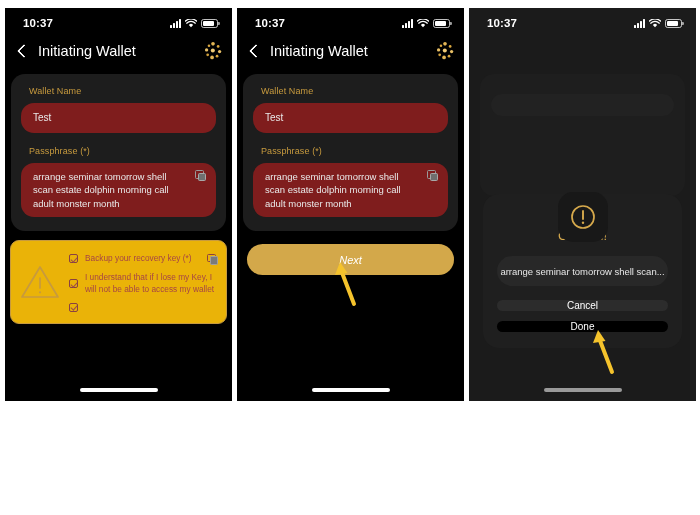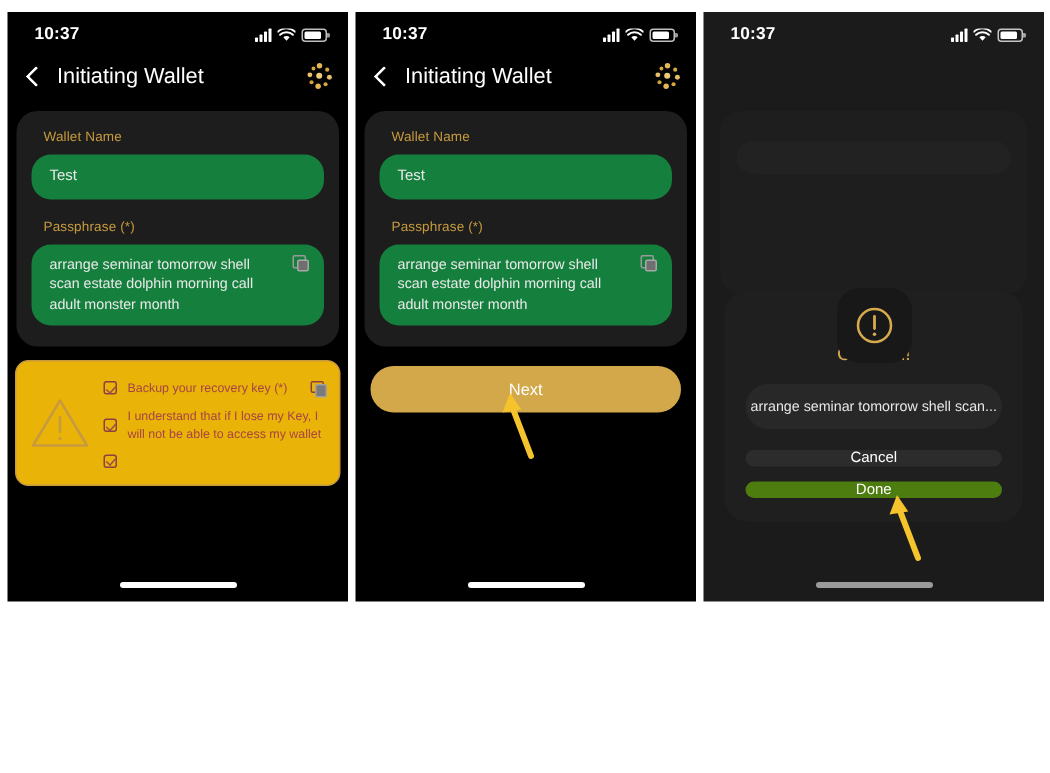--- a/index.html
+++ b/index.html
@@ -107,21 +107,21 @@
     border-radius: 14px;
     padding: 12px 10px 14px 10px;
   }
   .field-label {
     color: #c79a3e;
     font-size: 9px;
     margin: 0 0 7px 8px;
     letter-spacing: 0.1px;
   }
   .input-pill {
-    background: #15803d;
+    background: #7f1d1d;
     border-radius: 13px;
     min-height: 30px;
     display: flex;
     align-items: center;
     padding: 7px 10px 7px 12px;
     position: relative;
   }
   .input-pill.tall { min-height: 36px; align-items: flex-start; }
   .input-value {
     color: #e9e9e9;
@@ -196,20 +196,21 @@
     font-size: 8.3px;
     line-height: 1.45;
     flex: 1;
   }
 
   
   .next-btn {
     margin: 13px 10px 0 10px;
     height: 31px;
     background: #d2a game;
+    font-style: italic;
   }
   .next-btn {
     margin: 13px 10px 0 10px;
     height: 31px;
     background: #d3a84a;
     border-radius: 16px;
     display: flex;
     align-items: center;
     justify-content: center;
     color: #ffffff;
@@ -312,21 +313,21 @@
     flex: 1;
     height: 26px;
     border-radius: 13px;
     display: flex;
     align-items: center;
     justify-content: center;
     font-size: 10px;
     font-weight: 500;
   }
   .mbtn.cancel { background: #2c2c2c; color: #ffffff; }
-  .mbtn.done { background: #4d7c0f; color: #ffffff; }
+  .mbtn.done { background: #000000; color: #ffffff; }
 </style>
 </head>
 <body>
 
 <div class="sheet">
 
   <div class="phone">
 
     <div class="statusbar">
       <div class="status-time">10:37</div>

